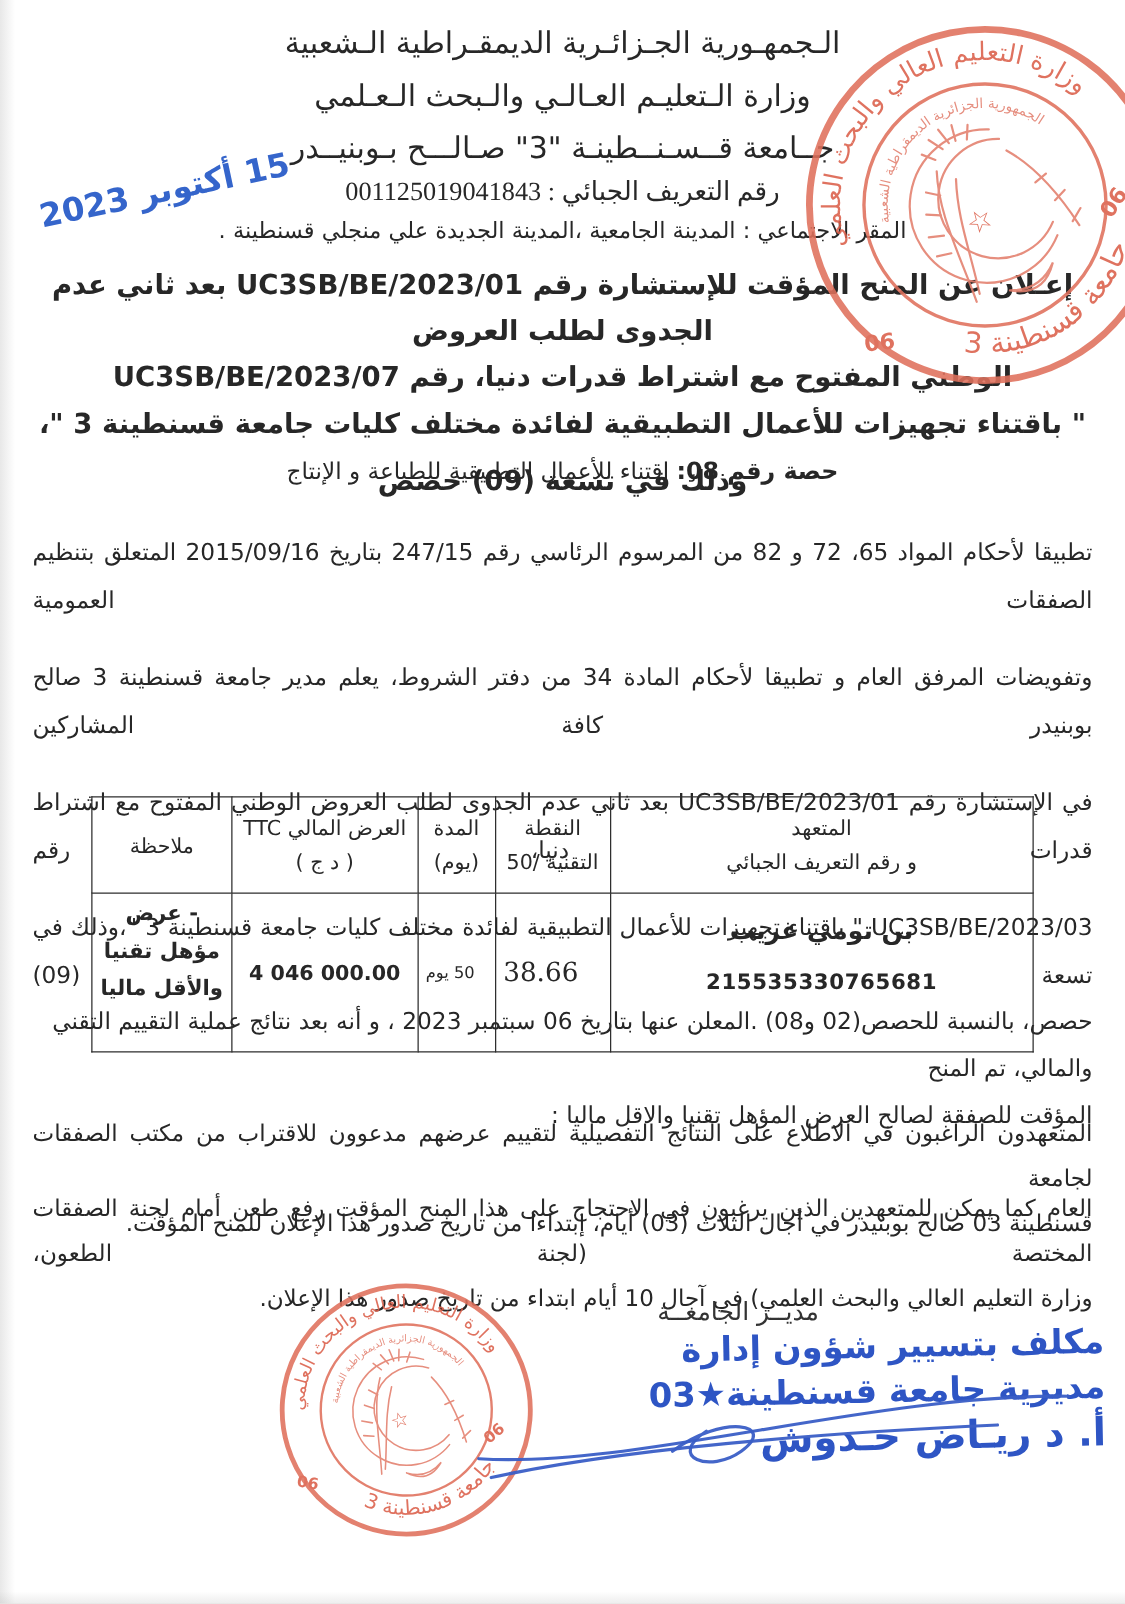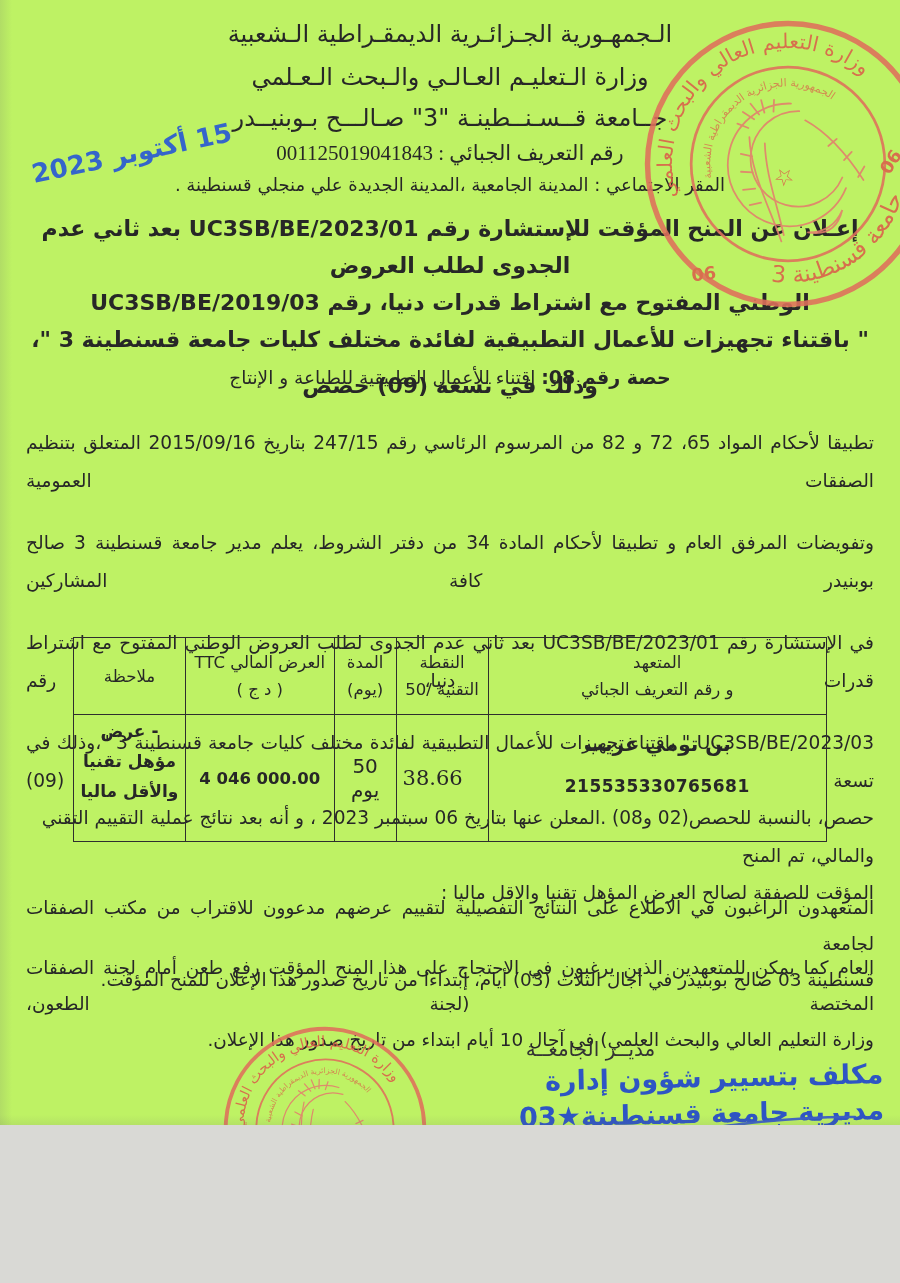--- a/index.html
+++ b/index.html
@@ -1,16 +1,16 @@
 <!DOCTYPE html>
 <html lang="ar" dir="rtl"><head>
 <meta charset="utf-8">
 <style>
   html,body{margin:0;padding:0;background:#d9d9d5;}
-  .page{position:relative;width:900px;height:1125px;margin:0 auto;background:#bef264;
+  .page{position:relative;width:900px;height:1283px;margin:0 auto;background:#ffffff;
         overflow:hidden;font-family:"DejaVu Sans",sans-serif;color:#272727;direction:rtl;}
   .page::before{content:'';position:absolute;left:0;top:0;bottom:0;width:12px;
         background:linear-gradient(to right,rgba(110,110,110,.16),rgba(0,0,0,0));pointer-events:none;z-index:9;}
   .page::after{content:'';position:absolute;left:0;right:0;bottom:0;height:10px;
         background:linear-gradient(to top,rgba(110,110,110,.12),rgba(0,0,0,0));pointer-events:none;z-index:9;}
 
   .header{position:absolute;top:20px;left:0;right:0;text-align:center;z-index:2;}
   .hl1{font-size:24px;letter-spacing:.5px;margin-bottom:15px;}
   .hl2{font-size:24px;margin-bottom:13px;}
   .hl3{font-size:24px;margin-bottom:9px;}
@@ -34,21 +34,21 @@
 
   .doc-table{position:absolute;top:637px;right:73px;width:754px;z-index:2;}
   table{border-collapse:collapse;width:100%;direction:rtl;}
   th,td{border:1.7px solid #2e2e2e;padding:2px 6px;vertical-align:middle;}
   thead th{height:72px;font-weight:normal;font-size:16.5px;line-height:27px;}
   tbody td{height:122px;}
   .cell-contractor{text-align:center;}
   .c-name{font-weight:bold;font-size:20px;margin-top:-28px;}
   .c-tax{font-weight:bold;font-size:17px;letter-spacing:.5px;margin-top:20px;direction:ltr;}
   .cell-score{text-align:left;font-size:21px;font-family:"DejaVu Serif",serif;}
-  .cell-duration{text-align:center;font-size:20px;}
+  .cell-duration{text-align:left;font-size:13px;}
   .cell-offer{text-align:center;font-weight:bold;font-size:16.5px;direction:ltr;}
   .cell-remark{text-align:center;font-weight:bold;font-size:17px;line-height:30px;vertical-align:middle;}
   .cell-remark .rm{margin-top:-34px;}
 
   .after{position:absolute;right:26px;left:26px;font-size:18.4px;line-height:36px;z-index:2;}
   .p1{top:849px;} .p2{top:925px;}
   .after{position:absolute;}
   .p1{position:absolute;} .p2{position:absolute;}
 
   .sig-title{position:absolute;top:1037px;left:498px;width:185px;text-align:center;
@@ -81,21 +81,21 @@
     <div class="hl2">وزارة الـتعليـم العـالـي والـبحث الـعـلمي</div>
     <div class="hl3">جــامعة قــسـنــطينـة "3" صـالـــح بـوبنيــدر</div>
     <div class="hl4">رقم التعريف الجبائي : 001125019041843</div>
     <div class="hl5">المقر الاجتماعي : المدينة الجامعية ،المدينة الجديدة علي منجلي قسنطينة .</div>
   </div>
 
   <div class="date-stamp">15 أكتوبر 2023</div>
 
   <div class="title-block">
     <div>إعـلان عن المنح المؤقت للإستشارة رقم 01/UC3SB/BE/2023 بعد ثاني عدم الجدوى لطلب العروض</div>
-    <div>الوطني المفتوح مع اشتراط قدرات دنيا، رقم 03/UC3SB/BE/2019</div>
+    <div>الوطني المفتوح مع اشتراط قدرات دنيا، رقم 07/UC3SB/BE/2023</div>
     <div>" باقتناء تجهيزات للأعمال التطبيقية لفائدة مختلف كليات جامعة قسنطينة 3 "،</div>
     <div class="title-l4">وذلك في تسعة (09) حصص</div>
   </div>
 
   <div class="lot-line"><b>حصة رقم 08:</b><span> اقتناء للأعمال التطبيقية للطباعة و الإنتاج</span></div>
 
   <div class="body-par">
     <div class="jl">تطبيقا لأحكام المواد 65، 72 و 82 من المرسوم الرئاسي رقم 247/15 بتاريخ 2015/09/16 المتعلق بتنظيم الصفقات العمومية</div>
     <div class="jl">وتفويضات المرفق العام و تطبيقا لأحكام المادة 34 من دفتر الشروط، يعلم مدير جامعة قسنطينة 3 صالح بوبنيدر كافة المشاركين</div>
     <div class="jl">في الإستشارة رقم  01/UC3SB/BE/2023 بعد ثاني عدم الجدوى لطلب العروض الوطني المفتوح مع اشتراط قدرات دنيا، رقم</div>

